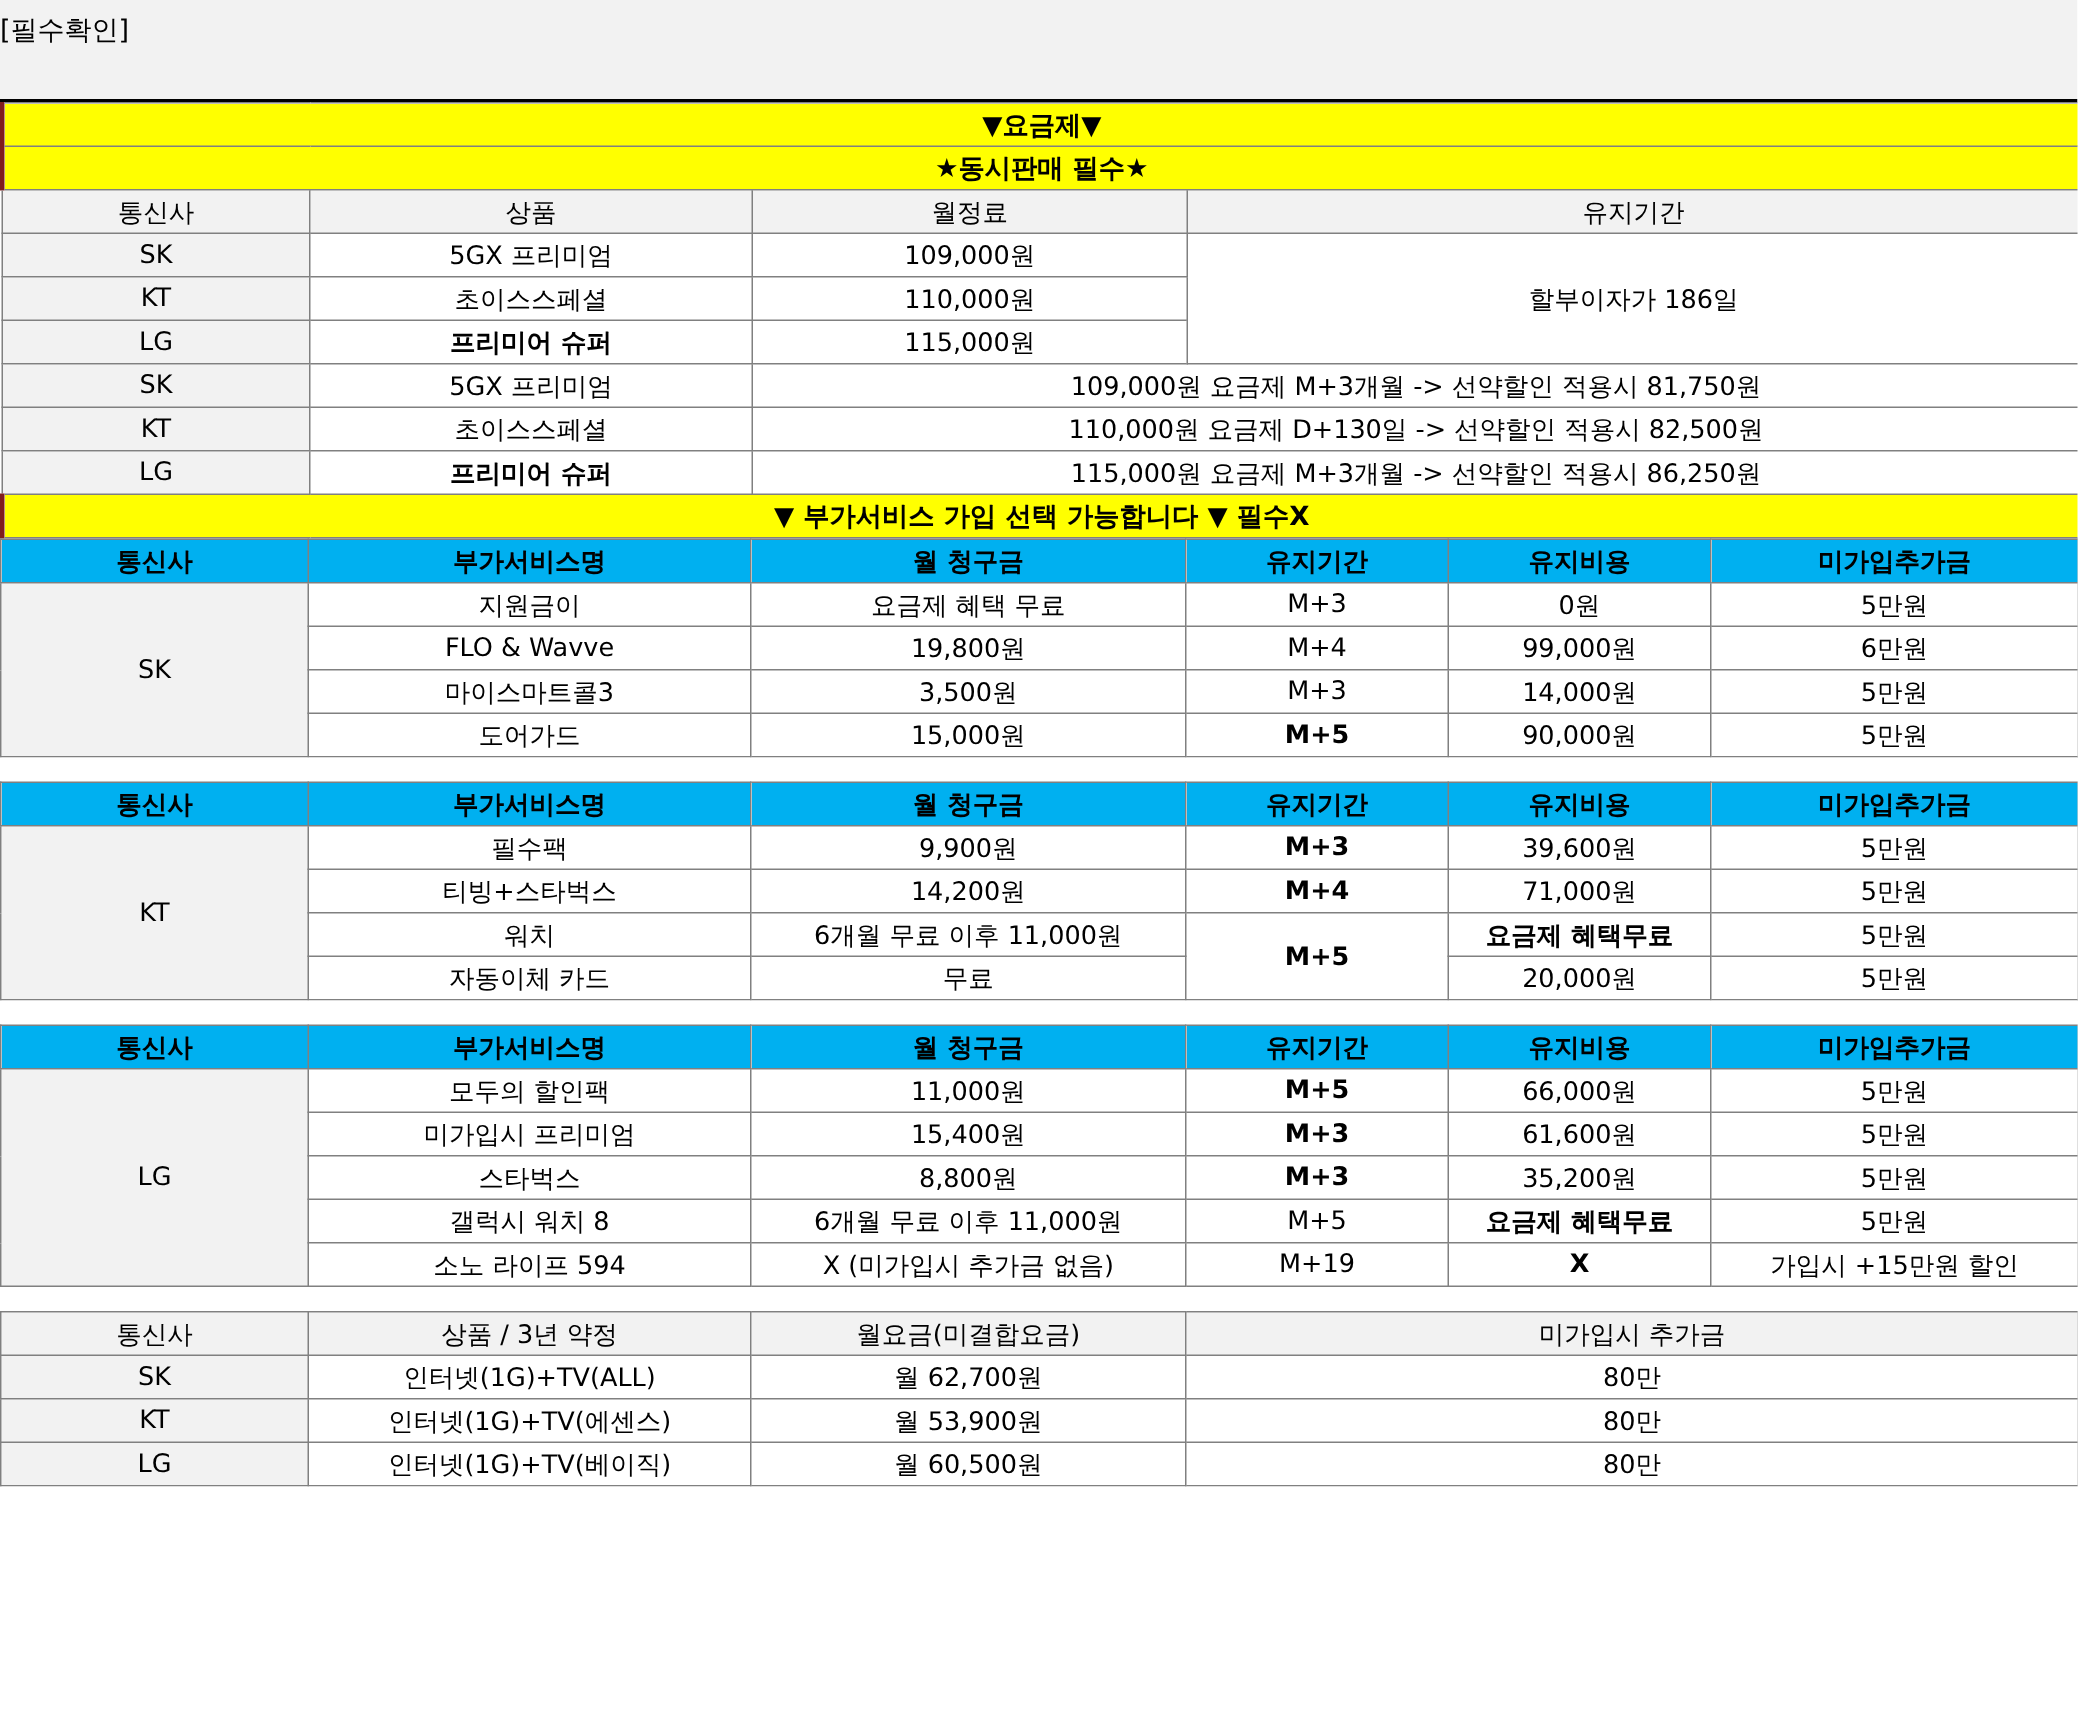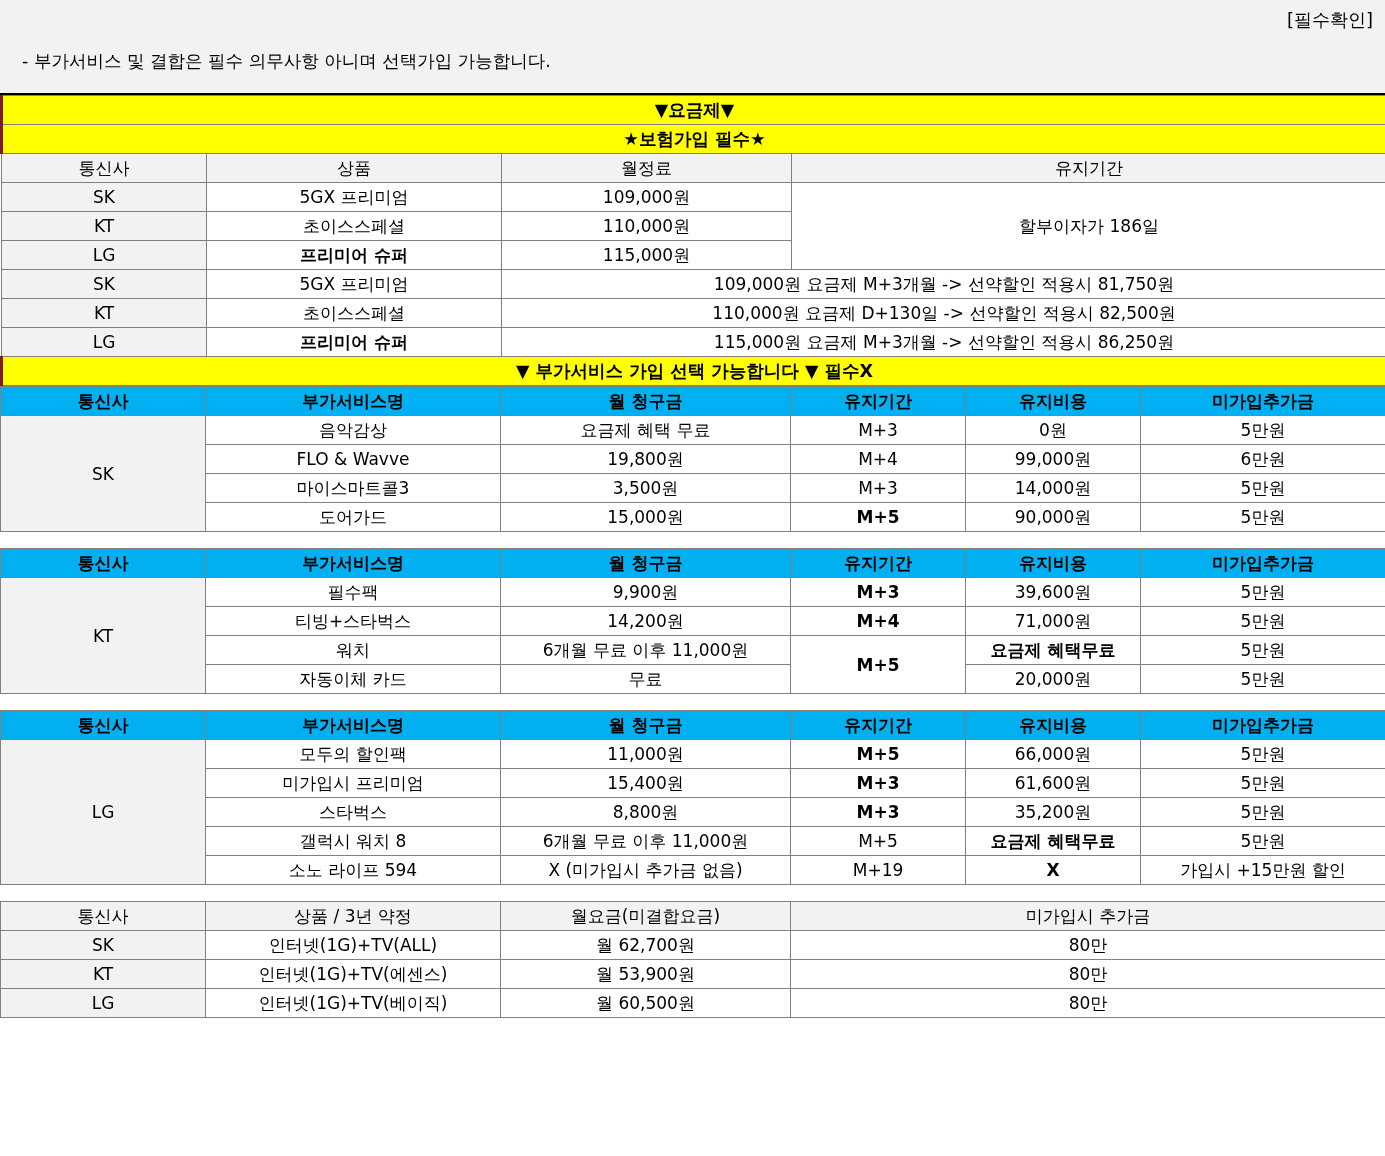--- a/index.html
+++ b/index.html
@@ -15,21 +15,21 @@
   }
   .page { width: 1385px; }
 
   
   .notice {
     background: #f2f2f2;
     border-bottom: 2px solid #000;
     padding: 0;
   }
   .notice-title {
-    text-align: right;
+    text-align: left;
     font-size: 18px;
     padding: 8px 12px 10px 0;
     letter-spacing: 0px;
   }
   .notice-lines {
     padding: 6px 0 18px 22px;
     line-height: 1.55;
     font-size: 17.5px;
   }
   .notice-lines div { white-space: pre; }
@@ -80,37 +80,36 @@
   col.b4 { width: 595px; }
 </style>
 </head>
 <body>
 
 <div class="page">
 
   <div class="notice">
     <div class="notice-title">[필수확인]</div>
     <div class="notice-lines">
-      <div>- 부가서비스 및 결합은 필수 의무사항 아니며 선택가입 가능합니다.</div>
     </div>
   </div>
 
   <table>
     <colgroup>
         <col class="c1">
         <col class="c2">
         <col class="c3">
         <col class="c4">
       </colgroup>
     <tbody>
       <tr class="banner">
         <td class="yellow" colspan="4">▼요금제▼</td>
       </tr>
       <tr class="banner">
-        <td class="yellow" colspan="4">★보험가입 필수★</td>
+        <td class="yellow" colspan="4">★동시판매 필수★</td>
       </tr>
       <tr>
         <td class="grey">통신사</td>
         <td class="grey">상품</td>
         <td class="grey">월정료</td>
         <td class="grey">유지기간</td>
       </tr>
 
       <tr>
         <td class="grey">SK</td>
@@ -164,21 +163,21 @@
       <tr>
         <td class="cyan">통신사</td>
         <td class="cyan">부가서비스명</td>
         <td class="cyan">월 청구금</td>
         <td class="cyan">유지기간</td>
         <td class="cyan">유지비용</td>
         <td class="cyan">미가입추가금</td>
       </tr>
       <tr>
         <td class="grey" rowspan="4">SK</td>
-        <td class="white">음악감상</td>
+        <td class="white">지원금이</td>
         <td class="white">요금제 혜택 무료</td>
         <td class="white">M+3</td>
         <td class="white">0원</td>
         <td class="white">5만원</td>
       </tr>
       <tr>
         <td class="white">FLO &amp; Wavve</td>
         <td class="white">19,800원</td>
         <td class="white">M+4</td>
         <td class="white">99,000원</td>

